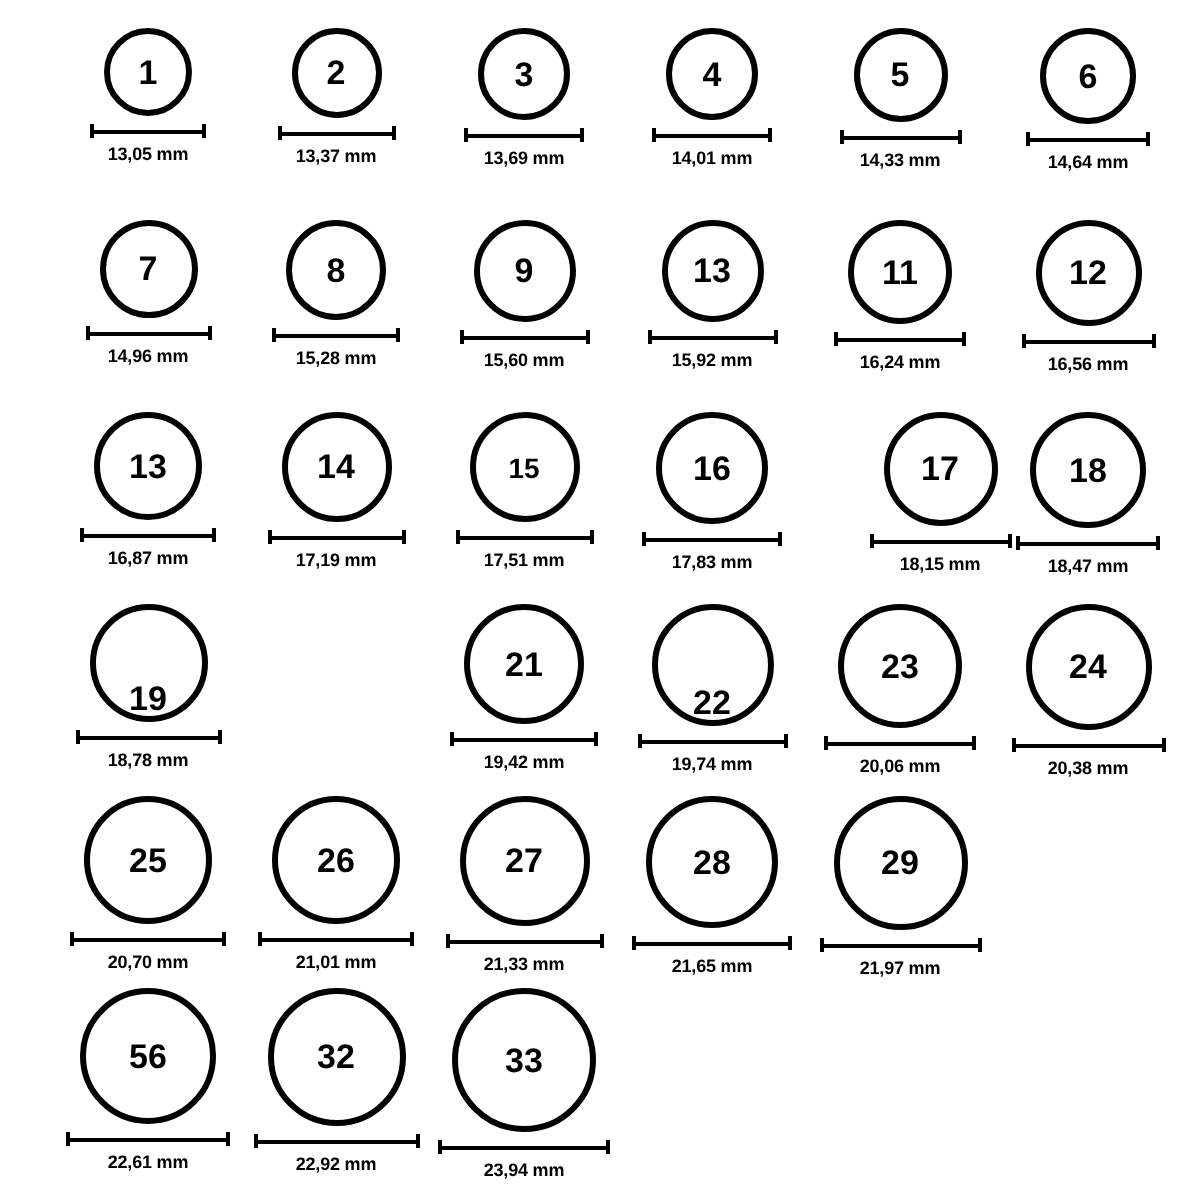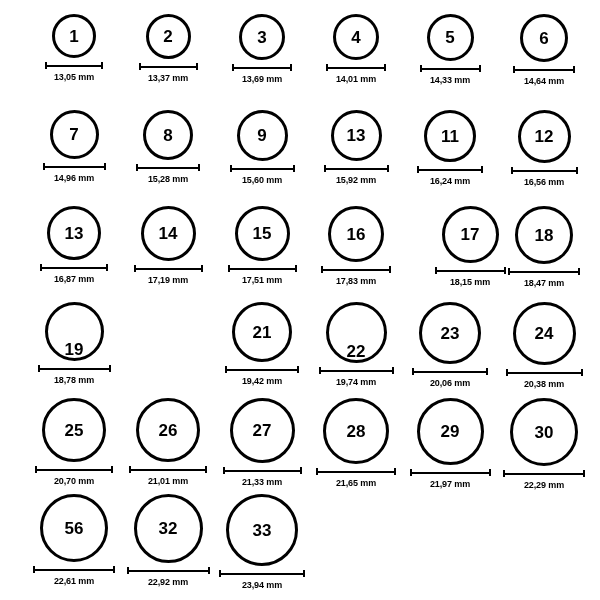--- a/index.html
+++ b/index.html
@@ -225,21 +225,21 @@
       </div>
       <div class="measure" style="width: 69px;">
         <div class="bar"></div>
         <div class="tick left"></div>
         <div class="tick right"></div>
       </div>
       <div class="mm-label">17,19 mm</div>
     </div>
     <div class="ring-cell" style="left: 220px; top: 206px; width: 84px;">
       <div class="ring-circle" style="width: 55px; height: 55px;">
-        <span class="ring-size-label" style="font-size: 17px;">15</span>
+        <span class="ring-size-label" style="font-size: 14px;">15</span>
       </div>
       <div class="measure" style="width: 69px;">
         <div class="bar"></div>
         <div class="tick left"></div>
         <div class="tick right"></div>
       </div>
       <div class="mm-label">17,51 mm</div>
     </div>
     <div class="ring-cell" style="left: 314px; top: 206px; width: 84px;">
       <div class="ring-circle" style="width: 56px; height: 56px;">
@@ -377,31 +377,20 @@
       <div class="ring-circle" style="width: 67px; height: 67px;">
         <span class="ring-size-label" style="font-size: 17px;">29</span>
       </div>
       <div class="measure" style="width: 81px;">
         <div class="bar"></div>
         <div class="tick left"></div>
         <div class="tick right"></div>
       </div>
       <div class="mm-label">21,97 mm</div>
     </div>
-    <div class="ring-cell" style="left: 502px; top: 398px; width: 84px;">
-      <div class="ring-circle" style="width: 68px; height: 68px;">
-        <span class="ring-size-label" style="font-size: 17px;">30</span>
-      </div>
-      <div class="measure" style="width: 82px;">
-        <div class="bar"></div>
-        <div class="tick left"></div>
-        <div class="tick right"></div>
-      </div>
-      <div class="mm-label">22,29 mm</div>
-    </div>
     <div class="ring-cell" style="left: 32px; top: 494px; width: 84px;">
       <div class="ring-circle" style="width: 68px; height: 68px;">
         <span class="ring-size-label" style="font-size: 17px;">56</span>
       </div>
       <div class="measure" style="width: 82px;">
         <div class="bar"></div>
         <div class="tick left"></div>
         <div class="tick right"></div>
       </div>
       <div class="mm-label">22,61 mm</div>

